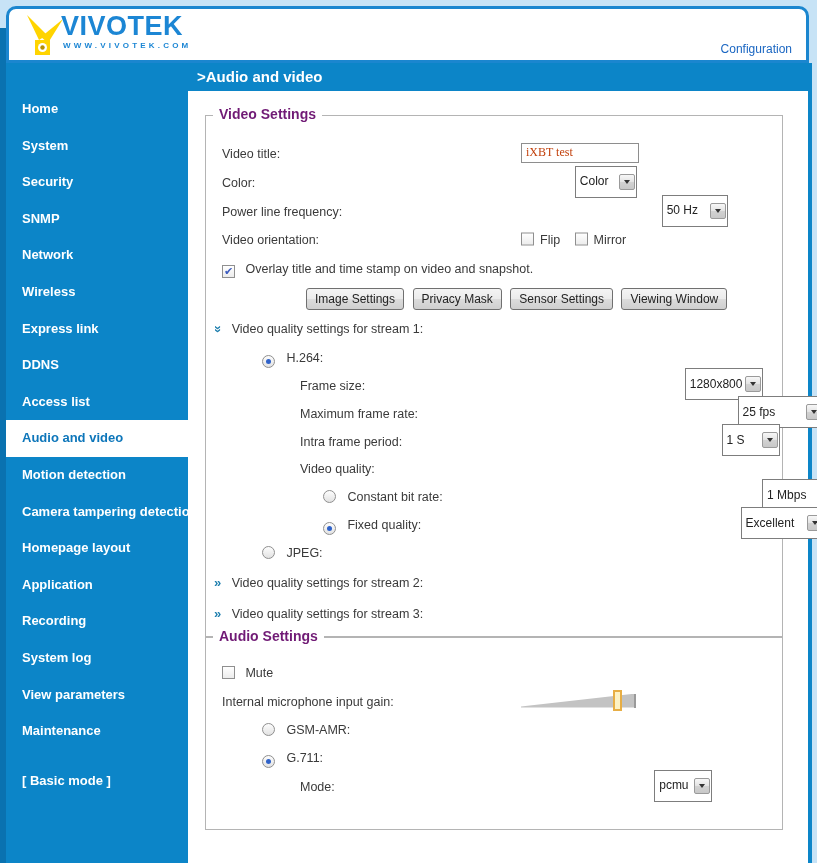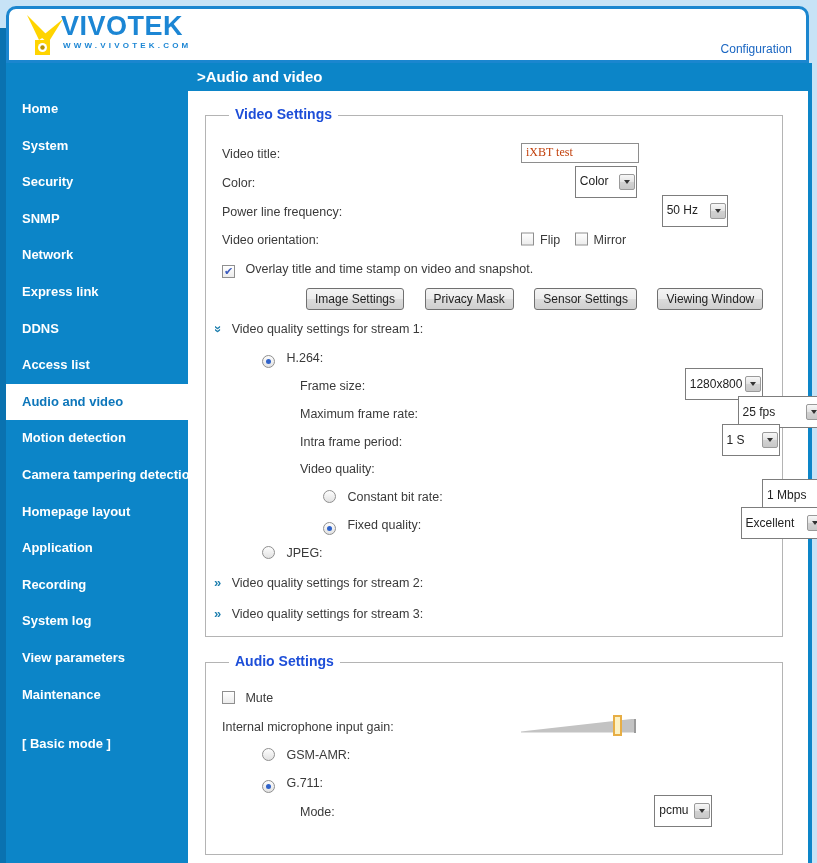--- a/index.html
+++ b/index.html
@@ -26,22 +26,22 @@
   .main { position:absolute; left:6px; top:91px; width:806px; height:772px; display:flex; }
   .sidebar { width:182px; background:#0c85c8; flex:none; }
   .side-item { height:36.6px; line-height:36.6px; padding-left:16px; color:#fff; font-size:13px; font-weight:bold; cursor:pointer; white-space:nowrap; }
   .side-item.active { background:#fff; color:#0d76ba; }
   .side-item.basic { margin-top:13px; }
   .content { flex:1; background:#fff; border-right:4px solid #0c85c8; position:relative; padding-top:24px; }
 
   
   .fs { border:1px solid #b4b4b4; margin-left:17px; width:578px; position:relative; }
   .fs1 { height:522px; padding-top:22px; }
-  .fs2 { margin-top:25px; height:193px; padding-top:20px; }
-  .legend { position:absolute; top:-10px; left:23px; background:#fff; padding:0 6px; color:#1d4ed8; font-weight:bold; font-size:14px; }
+  .fs2 { height:193px; padding-top:20px; }
+  .legend { position:absolute; top:-10px; left:7px; background:#fff; padding:0 6px; color:#701a75; font-weight:bold; font-size:14px; }
 
   .row { position:relative; }
   .row .lbl { font-size:12.5px; color:#3a3a3a; }
   .ctl { position:absolute; left:315px; top:50%; transform:translateY(-50%); }
   .ind16 { padding-left:16px; } .ind8 { padding-left:8px; } .ind56 { padding-left:56px; }
   .ind94 { padding-left:94px; } .ind100 { padding-left:100px; } .ind117 { padding-left:117px; }
   .h27{height:27px;line-height:27px;} .h28{height:28px;line-height:28px;} .h29{height:29px;line-height:29px;}
   .h30{height:30px;line-height:30px;} .h31{height:31px;line-height:31px;}
 
   
@@ -50,21 +50,21 @@
   .select .val { font-size:12px; color:#222; padding-left:4px; flex:1; white-space:nowrap; }
   .sbtn { width:16px; height:16px; margin:1px; border:1px solid #9a9a9a; border-radius:2px;
     background:linear-gradient(#f7f7f7,#e3e3e3 50%,#d2d2d2 50%,#c8c8c8); display:flex; align-items:center; justify-content:center; flex:none; }
   .caret { width:0; height:0; border-left:3.5px solid transparent; border-right:3.5px solid transparent; border-top:4px solid #333; }
   .cb { display:inline-flex; width:13px; height:13px; border:1px solid #8f8f8f; background:linear-gradient(#fff,#ececec);
     align-items:center; justify-content:center; vertical-align:-2px; margin-right:6px; }
   .cb.checked::after { content:"✔"; font-size:11px; color:#3c5bbf; line-height:1; }
   .rd { display:inline-flex; width:13px; height:13px; border:1px solid #8f8f8f; border-radius:50%;
     background:linear-gradient(#fdfdfd,#e2e2e2); align-items:center; justify-content:center; vertical-align:-2px; margin-right:7px; }
   .rd.checked::after { content:""; width:5px; height:5px; border-radius:50%; background:#2f62c9; }
-  .btn { display:inline-block; height:22px; line-height:20px; padding:0 8px; margin-right:16px; font-size:12px; color:#222;
+  .btn { display:inline-block; height:22px; line-height:20px; padding:0 8px; margin-right:4px; font-size:12px; color:#222;
     border:1px solid #707070; border-radius:3px; background:linear-gradient(#f4f4f4,#ebebeb 50%,#dcdcdc 50%,#cfcfcf); cursor:pointer; }
   .exp-icon { display:inline-block; color:#1f7fae; font-weight:bold; font-size:13px; margin-right:6px; }
   .exp-icon.down { transform:rotate(90deg); }
 
   
   .slider { position:absolute; left:315px; top:50%; transform:translateY(-50%); width:115px; height:14px; }
   .wedge { position:absolute; inset:0; background:#c3c3c3; clip-path:polygon(0 93%, 100% 0, 100% 100%, 0 100%); }
   .wedge-edge { position:absolute; right:0; top:0; width:2px; height:100%; background:#9a9a9a; }
   .handle { position:absolute; left:92px; top:-4px; width:9px; height:21px; background:#fdf2c4; border:2px solid #e7ae45; cursor:pointer; }
 </style>
@@ -94,20 +94,21 @@
   <div class="title">&gt;Audio and video</div>
 </div>
 
 <div class="main">
   <div class="sidebar">
     <div class="side-item">Home</div>
     <div class="side-item">System</div>
     <div class="side-item">Security</div>
     <div class="side-item">SNMP</div>
     <div class="side-item">Network</div>
+    <div class="side-item">Wireless</div>
     <div class="side-item">Express link</div>
     <div class="side-item">DDNS</div>
     <div class="side-item">Access list</div>
     <div class="side-item active">Audio and video</div>
     <div class="side-item">Motion detection</div>
     <div class="side-item">Camera tampering detection</div>
     <div class="side-item">Homepage layout</div>
     <div class="side-item">Application</div>
     <div class="side-item">Recording</div>
     <div class="side-item">System log</div>

